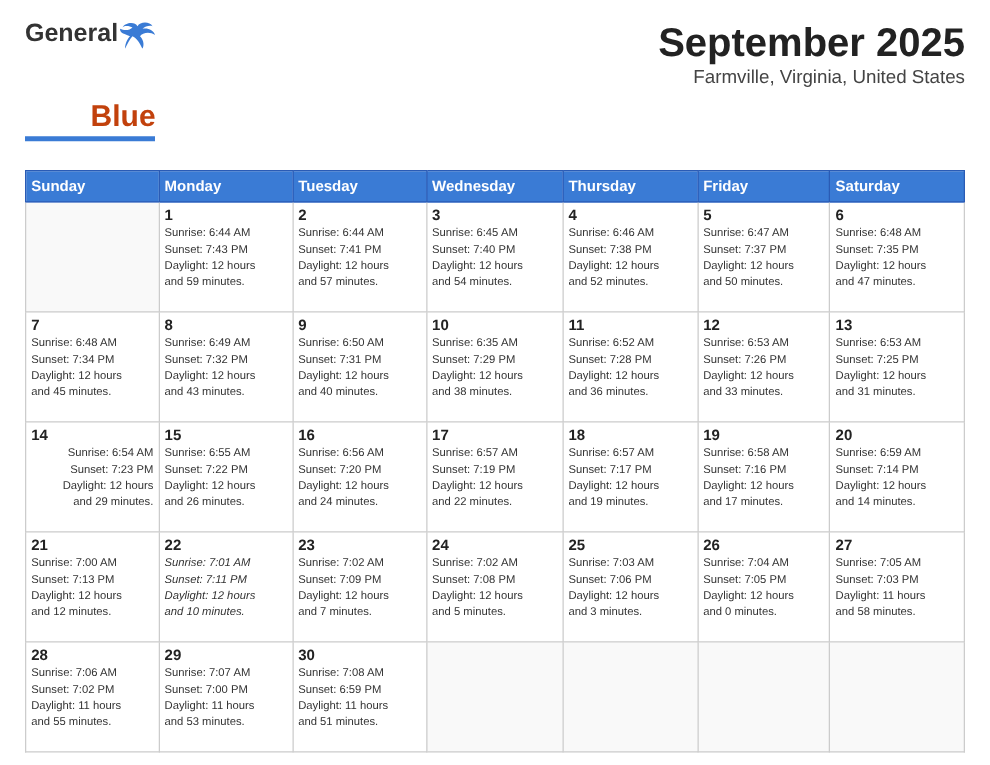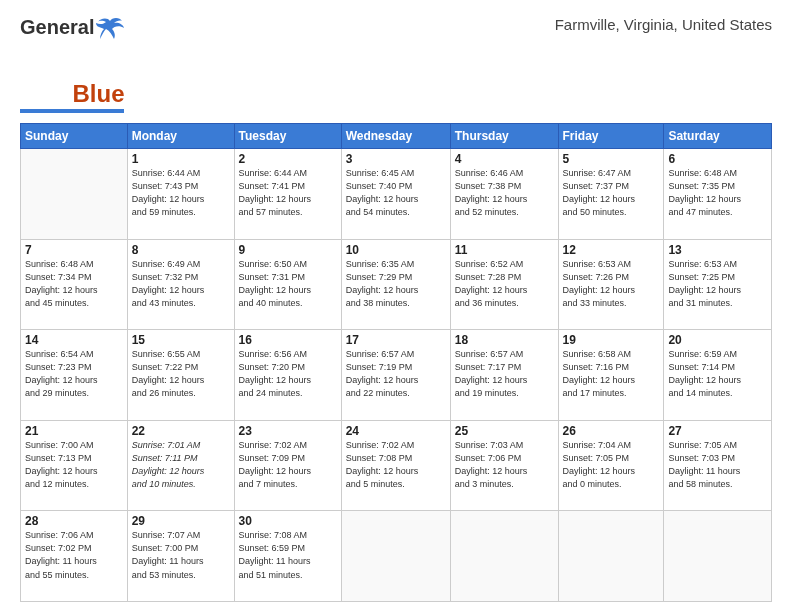--- a/index.html
+++ b/index.html
@@ -44,20 +44,21 @@
     }
     .title-block h2 {
       font-size: 15px;
       font-weight: normal;
       color: #444;
     }
     table {
       width: 100%;
       border-collapse: collapse;
       flex: 1;
+      margin-top: 13px;
     }
     thead tr th {
       background: #3a7bd5;
       color: #fff;
       font-size: 12px;
       font-weight: bold;
       padding: 5px 4px;
       border: 1px solid #2a5bb5;
       text-align: left;
     }
@@ -104,20 +105,21 @@
             <path d="M14 4 C16 0, 24 0, 26 4 C24 3, 20 4, 18 6 C22 5, 27 7, 28 11 C24 8, 18 9, 16 12 C18 14, 20 18, 18 22 C16 18, 14 14, 10 12 C8 14, 6 18, 4 22 C4 18, 6 14, 8 12 C4 10, 0 10, 0 6 C4 8, 8 7, 10 5 C8 4, 4 3, 2 5 C4 1, 12 0, 14 4Z" fill="#3a7bd5"></path>
           </svg>
         </div>
       </div>
       <div style="display:flex;align-items:center;margin-top:-2px;">
         <span style="font-size:24px;font-weight:bold;color:#c2410c;margin-top:43px;">Blue</span>
       </div>
       <div class="logo-blue-bar"></div>
     </div>
     <div class="title-block">
+      <h1>September 2025</h1>
       <h2>Farmville, Virginia, United States</h2>
     </div>
   </div>
 
   <table>
     <thead>
       <tr>
       <th>Sunday</th>
           <th>Monday</th>
           <th>Tuesday</th>
@@ -220,21 +222,21 @@
             <span class="day-num">13</span>
             <div class="day-info" style="white-space: pre-line;">Sunrise: 6:53 AM
 Sunset: 7:25 PM
 Daylight: 12 hours
 and 31 minutes.</div>
           </td>
         </tr>
         <tr>
           <td>
             <span class="day-num">14</span>
-            <div class="day-info" style="white-space: pre-line;">Sunrise: 6:54 AM
+            <div class="day-info" style="white-space: pre-line; text-align: right;">Sunrise: 6:54 AM
 Sunset: 7:23 PM
 Daylight: 12 hours
 and 29 minutes.</div>
           </td>
           <td>
             <span class="day-num">15</span>
             <div class="day-info" style="white-space: pre-line;">Sunrise: 6:55 AM
 Sunset: 7:22 PM
 Daylight: 12 hours
 and 26 minutes.</div>

